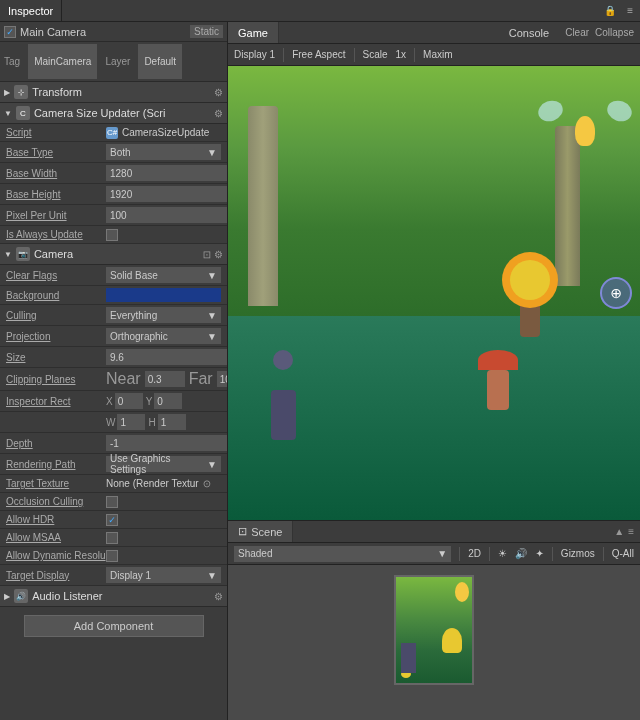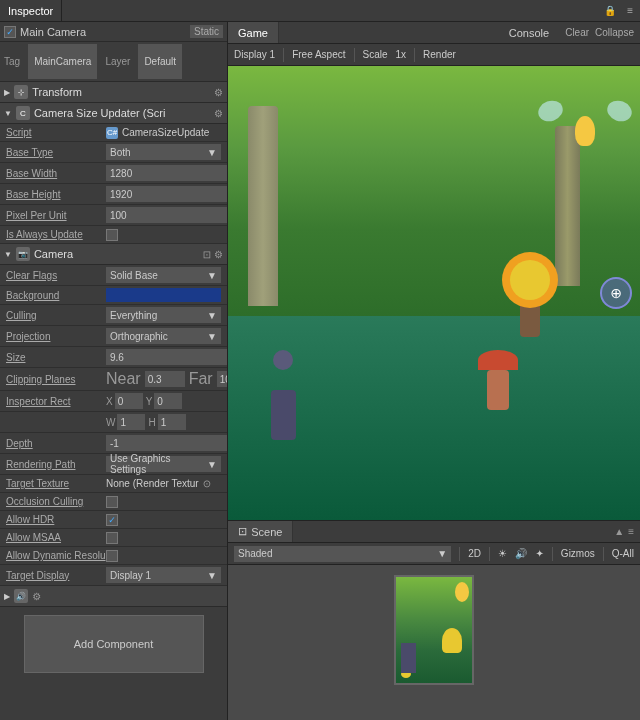--- a/index.html
+++ b/index.html
@@ -237,21 +237,21 @@
       font-size: 10px;
       padding: 1px 3px;
       height: 16px;
     }
 
     
     .add-component-btn {
       margin: 8px auto;
       display: block;
       width: 180px;
-      padding: 22px 0;
+      padding: 4px 0;
       background: #555;
       border: 1px solid #666;
       color: #ccc;
       font-size: 11px;
       cursor: pointer;
       text-align: center;
     }
 
     
     .right-panel {
@@ -825,20 +825,21 @@
         <span class="prop-label">Target Display</span>
         <div class="prop-dropdown">
           <span>Display 1</span>
           <span>▼</span>
         </div>
       </div>
 
       <div class="section-header">
         <span class="section-triangle">▶</span>
         <span class="section-icon">🔊</span>
+        <span class="section-title">Audio Listener</span>
         <div class="section-actions">
           <span class="section-action-btn">⚙</span>
         </div>
       </div>
 
       <button class="add-component-btn">Add Component</button>
 
     </div>
   </div>
 
@@ -859,21 +860,21 @@
     </div>
 
     <div class="game-toolbar">
       <span class="game-toolbar-item">Display 1</span>
       <div class="game-toolbar-sep"></div>
       <span class="game-toolbar-item">Free Aspect</span>
       <div class="game-toolbar-sep"></div>
       <span class="game-toolbar-item">Scale</span>
       <span class="game-toolbar-item">1x</span>
       <div class="game-toolbar-sep"></div>
-      <span class="game-toolbar-item">Render</span>
+      <span class="game-toolbar-item">Maxim</span>
     </div>
 
     <div class="game-viewport">
       <div class="game-scene-bg">
 
         <div style="position:absolute;top:0;left:0;right:0;height:60%;background:linear-gradient(180deg,#7ab840 0%,#5a9a40 30%,#3a7a30 60%,#2a6a28 100%);"></div>
         <div style="position:absolute;bottom:0;left:0;right:0;height:45%;background:linear-gradient(180deg,#2a7a5a 0%,#1a6a4a 50%,#0a5a3a 100%);"></div>
 
         <div style="position:absolute;left:20px;top:40px;width:30px;height:200px;background:linear-gradient(90deg,#8a8a6a,#a0a07a,#8a8a6a);border-radius:4px 4px 0 0;"></div>
         <div style="position:absolute;right:60px;top:60px;width:25px;height:160px;background:linear-gradient(90deg,#7a7a5a,#9a9a6a,#7a7a5a);border-radius:4px 4px 0 0;"></div>

